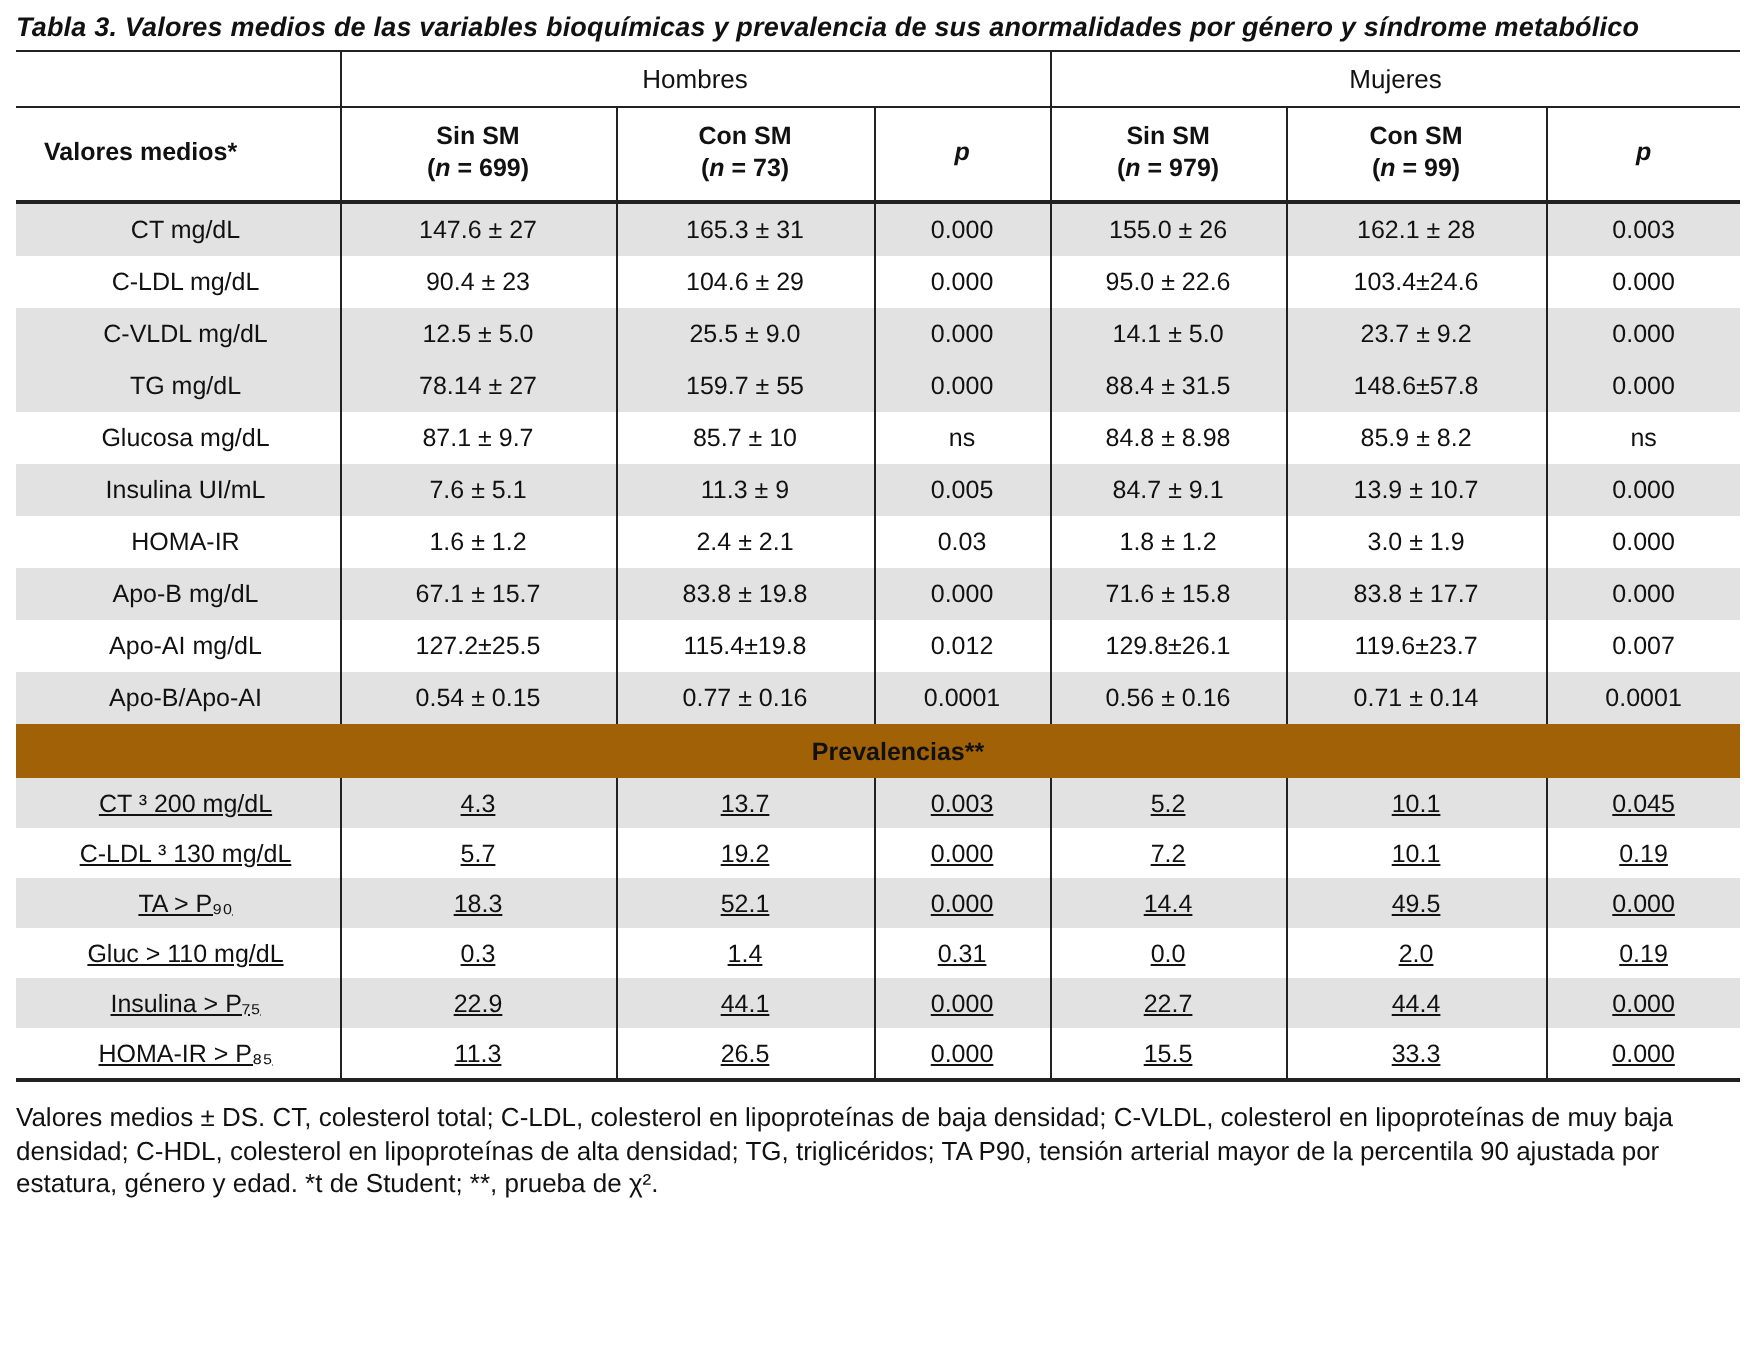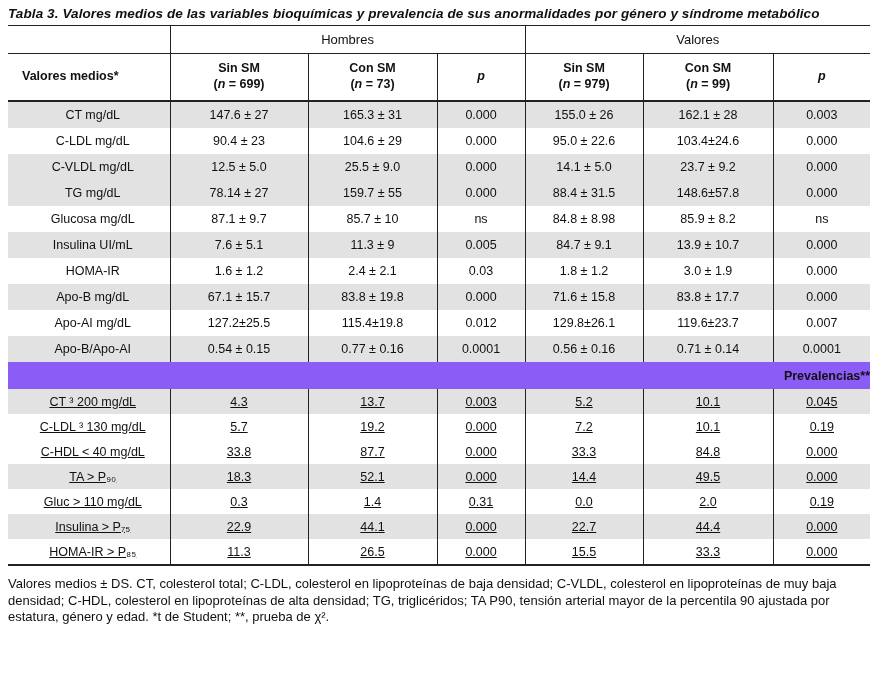--- a/index.html
+++ b/index.html
@@ -80,25 +80,25 @@
     text-align: center;
     padding-left: 8px;
   }
   tbody tr.shade td { background: #e2e2e2; }
 
   tbody#prev-body td { height: 25px; text-decoration: underline; }
   tbody#prev-body tr:last-child td { border-bottom: 2px solid #222222; }
 
   tr.section-row td {
     border: none;
-    text-align: right;
+    text-align: center;
     font-weight: 700;
     padding-left: 20px;
     height: 27px;
-    background: #8b5cf6;
+    background: #a16207;
   }
 
   .footnote {
     margin: 10px 4px 0 8px;
     width: 862px;
     font-size: 13px;
     line-height: 16.5px;
     color: #111111;
   }
 </style>
@@ -116,21 +116,21 @@
         <col class="c3">
         <col class="c4">
       <col class="c5">
         <col class="c6">
         <col class="c7">
     </colgroup>
     <thead>
       <tr class="group-row">
         <th></th>
         <th class="gh" colspan="3">Hombres</th>
-        <th class="gh" colspan="3">Valores</th>
+        <th class="gh" colspan="3">Mujeres</th>
       </tr>
       <tr class="head-row">
         <th class="lbl">Valores medios*</th>
         <th>
           <div>Sin SM</div>
           <div><span>(</span><i>n</i><span> = 699)</span></div>
         </th>
         <th>
           <div>Con SM</div>
           <div><span>(</span><i>n</i><span> = 73)</span></div>
@@ -260,29 +260,20 @@
         </tr>
         <tr>
           <td class="c-label">C-LDL ³ 130 mg/dL</td>
           <td class="c-val">5.7</td>
           <td class="c-val">19.2</td>
           <td class="c-val">0.000</td>
           <td class="c-val">7.2</td>
           <td class="c-val">10.1</td>
           <td class="c-val">0.19</td>
         </tr>
-        <tr>
-          <td class="c-label">C-HDL &lt; 40 mg/dL</td>
-          <td class="c-val">33.8</td>
-          <td class="c-val">87.7</td>
-          <td class="c-val">0.000</td>
-          <td class="c-val">33.3</td>
-          <td class="c-val">84.8</td>
-          <td class="c-val">0.000</td>
-        </tr>
         <tr class="shade">
           <td class="c-label">TA &gt; P₉₀</td>
           <td class="c-val">18.3</td>
           <td class="c-val">52.1</td>
           <td class="c-val">0.000</td>
           <td class="c-val">14.4</td>
           <td class="c-val">49.5</td>
           <td class="c-val">0.000</td>
         </tr>
         <tr>

